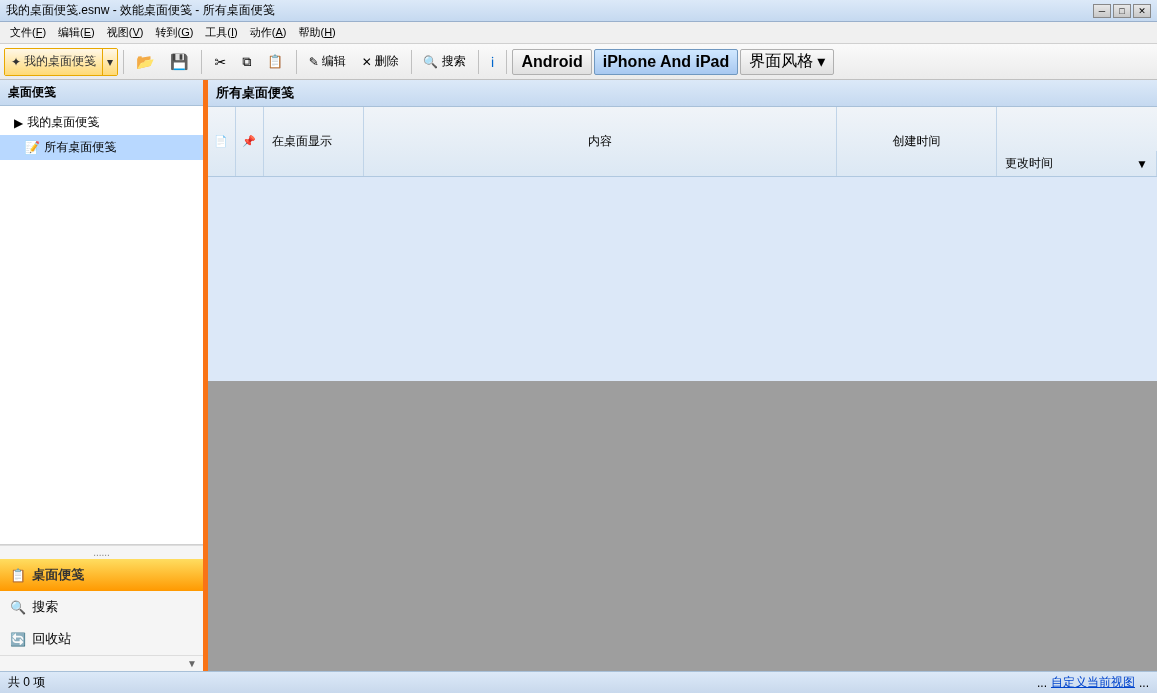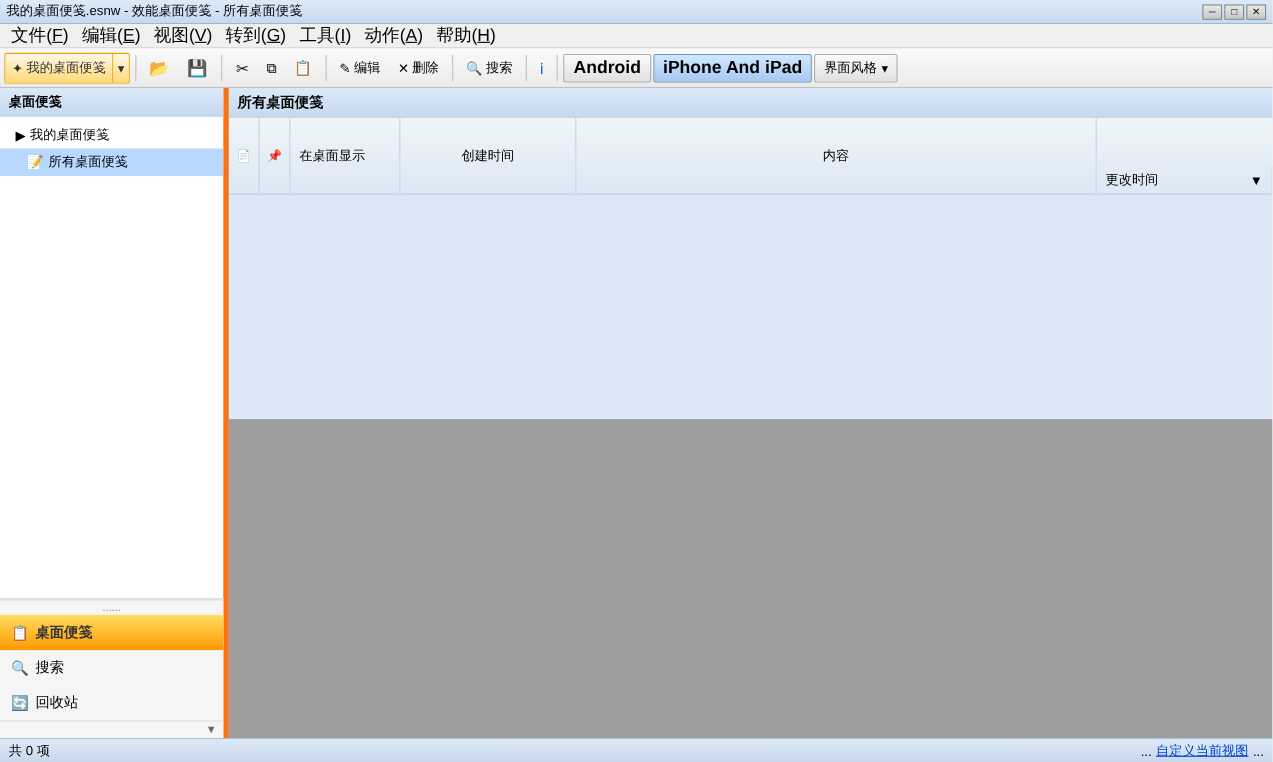--- a/index.html
+++ b/index.html
@@ -46,21 +46,21 @@
       background: #f0f0f0;
       height: 22px;
       display: flex;
       align-items: center;
       padding: 0 4px;
       border-bottom: 1px solid #d0d0d0;
       flex-shrink: 0;
     }
     .menu-item {
       padding: 2px 6px;
-      font-size: 16px;
+      font-size: 11px;
       cursor: pointer;
       white-space: nowrap;
     }
     .menu-underline {
       text-decoration: underline;
     }
 
     
     #toolbar {
       background: linear-gradient(to bottom, #fafafa, #ebebeb);
@@ -113,21 +113,21 @@
       background: linear-gradient(to bottom, #d0e8ff, #a8c8f0);
       border-color: #7098c0;
     }
 
     .style-dropdown {
       padding: 3px 8px;
       background: linear-gradient(to bottom, #fafafa, #e0e0e0);
       border: 1px solid #b0b0b0;
       border-radius: 2px;
       cursor: pointer;
-      font-size: 12px;
+      font-size: 16px;
       height: 26px;
       display: flex;
       align-items: center;
       gap: 4px;
     }
 
     
     #main-area {
       display: flex;
       flex: 1;
@@ -424,25 +424,25 @@
       <div id="table-header">
         <div class="col-header col-icon">
           <span style="font-size:11px;">📄</span>
         </div>
         <div class="col-header col-pinned">
           <span style="font-size:11px;">📌</span>
         </div>
         <div class="col-header col-display">
           <span>在桌面显示</span>
         </div>
+        <div class="col-header col-content">
+          <span>内容</span>
+        </div>
         <div class="col-header col-created">
           <span>创建时间</span>
-        </div>
-        <div class="col-header col-content">
-          <span>内容</span>
         </div>
         <div class="col-header col-modified">
           <span>更改时间</span>
           <span style="margin-left:auto;">▼</span>
         </div>
       </div>
       <div id="table-body">
         
       </div>
     </div>

